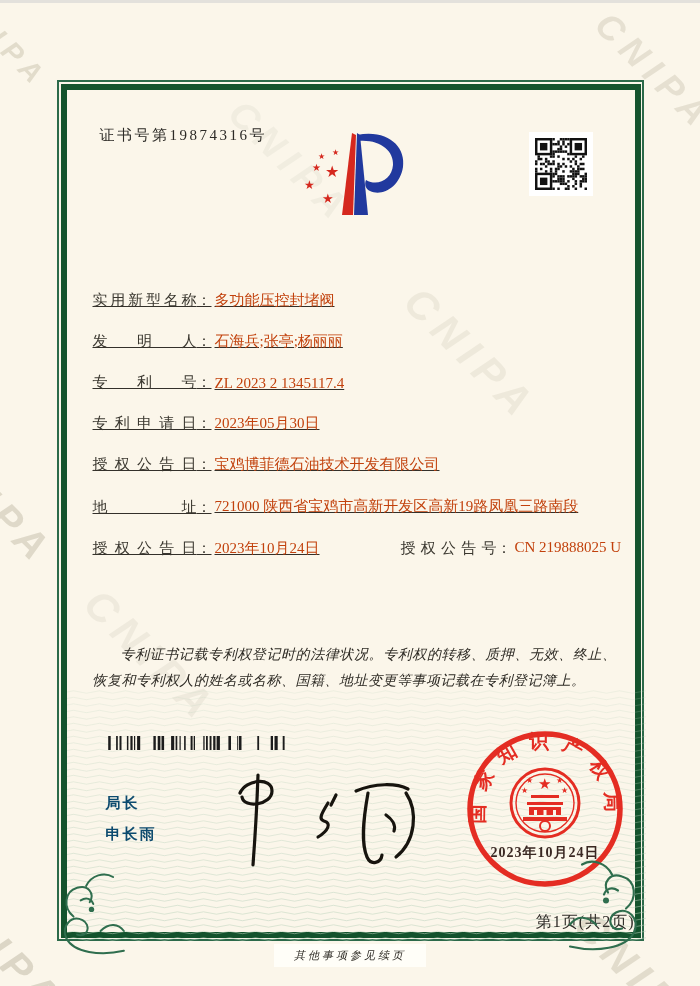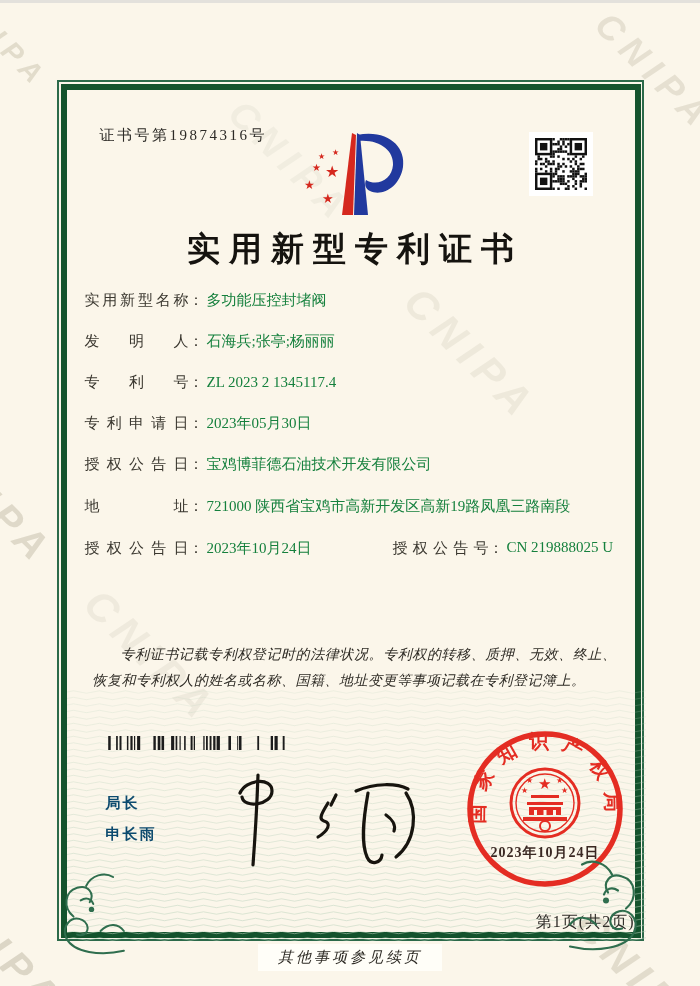--- a/index.html
+++ b/index.html
@@ -35,24 +35,24 @@
 
   .logo{position:absolute;left:233px;top:37px;width:112px;height:92px;}
   .qrpad{position:absolute;left:462px;top:42px;width:64px;height:64px;background:#ffffff;}
   .qrpad svg{position:absolute;left:6px;top:6px;}
 
   .title{
     position:absolute;left:0;right:0;top:137px;text-align:center;
     font-size:33px;font-weight:bold;letter-spacing:9px;text-indent:9px;color:#15130f;
   }
 
-  .row{position:absolute;left:18px;font-size:15px;display:flex;align-items:center;color:#33302a;}
+  .row{position:absolute;left:26px;font-size:15px;display:flex;align-items:flex-end;color:#33302a;text-decoration:underline;}
   .lab{display:inline-block;width:104px;text-align:justify;text-align-last:justify;color:#3a372f;flex:none;}
   .col{display:inline-block;width:18px;flex:none;color:#3a372f;}
-  .val{color:#15803d;white-space:nowrap;}
+  .val{color:#c2410c;white-space:nowrap;}
   .val.wrap{white-space:normal;width:404px;line-height:21px;}
   .r1{top:201px;} .r2{top:242px;} .r3{top:283px;} .r4{top:324px;} .r5{top:365px;}
   .r6{top:406px;} .r7{top:449px;width:540px;}
   .pair2{position:absolute;left:288px;top:0;display:flex;margin-left:20px;}
   .pair2 .lab{width:96px;}
 
   .para{
     position:absolute;left:26px;width:524px;font-size:14px;line-height:26px;
     font-style:italic;color:#2e2b25;text-align:justify;text-indent:2em;letter-spacing:.5px;
   }
@@ -70,21 +70,21 @@
   .seal{position:absolute;left:396px;top:637px;width:164px;height:164px;opacity:.96;}
 
   .pagefoot{position:absolute;left:0;right:0;top:822px;text-align:right;font-size:16px;letter-spacing:1px;color:#2f2c28;}
 
   .ornament{position:absolute;}
   .orn-bl{left:42px;top:868px;}
   .orn-br{left:566px;top:852px;transform:scaleX(-1);}
 
   .note{
     position:absolute;left:50%;top:944px;transform:translateX(-50%);
-    background:#fffef8;padding:4px 20px;font-size:15px;font-style:italic;
+    background:#fffef8;padding:4px 20px;font-size:11px;font-style:italic;
     letter-spacing:3px;color:#2e2b25;white-space:nowrap;
   }
 </style>
 </head>
 <body>
 
 <div class="page">
   <div class="topline"></div>
 
   <span class="wm wm1">CNIPA</span>
@@ -288,21 +288,20 @@
               <rect x="47.04761904761905" y="39.61904761904762" width="2.4761904761904763" height="2.4761904761904763" fill="#111"></rect>
               <rect x="47.04761904761905" y="42.095238095238095" width="2.4761904761904763" height="2.4761904761904763" fill="#111"></rect>
               <rect x="49.523809523809526" y="34.66666666666667" width="2.4761904761904763" height="2.4761904761904763" fill="#111"></rect>
               <rect x="49.523809523809526" y="37.142857142857146" width="2.4761904761904763" height="2.4761904761904763" fill="#111"></rect>
               <rect x="49.523809523809526" y="39.61904761904762" width="2.4761904761904763" height="2.4761904761904763" fill="#111"></rect>
               <rect x="49.523809523809526" y="42.095238095238095" width="2.4761904761904763" height="2.4761904761904763" fill="#111"></rect>
               <rect x="49.523809523809526" y="49.523809523809526" width="2.4761904761904763" height="2.4761904761904763" fill="#111"></rect>
             </svg>
         </div>
 
-        <div class="title">实用新型专利证书</div>
 
         <div class="row r1">
           <span class="lab">实用新型名称</span>
             <span class="col">：</span>
             <span class="val">多功能压控封堵阀</span>
         </div>
         <div class="row r2">
           <span class="lab">发明人</span>
             <span class="col">：</span>
             <span class="val">石海兵;张亭;杨丽丽</span>

